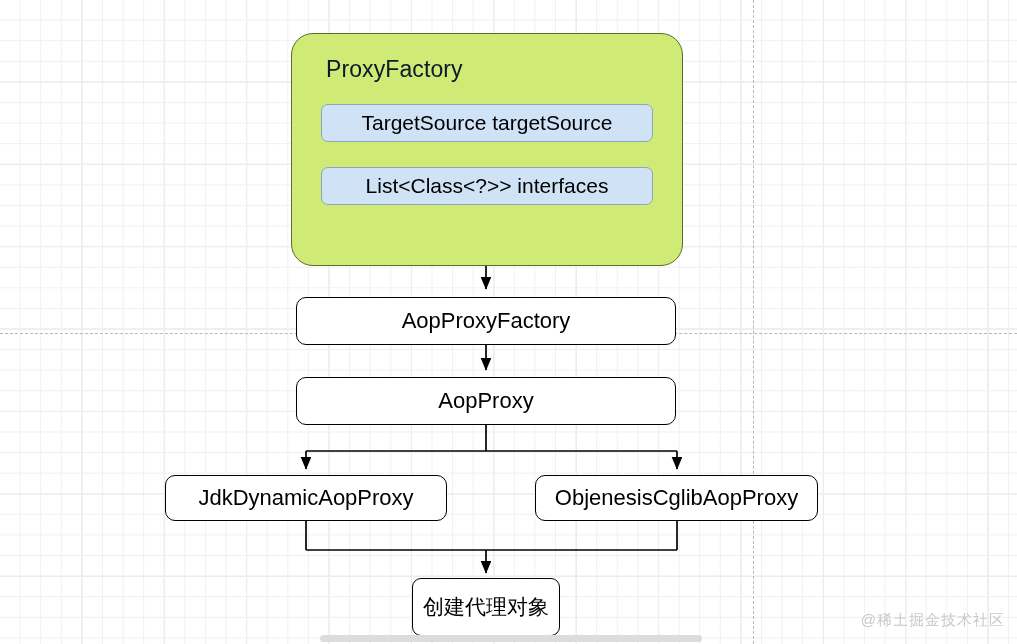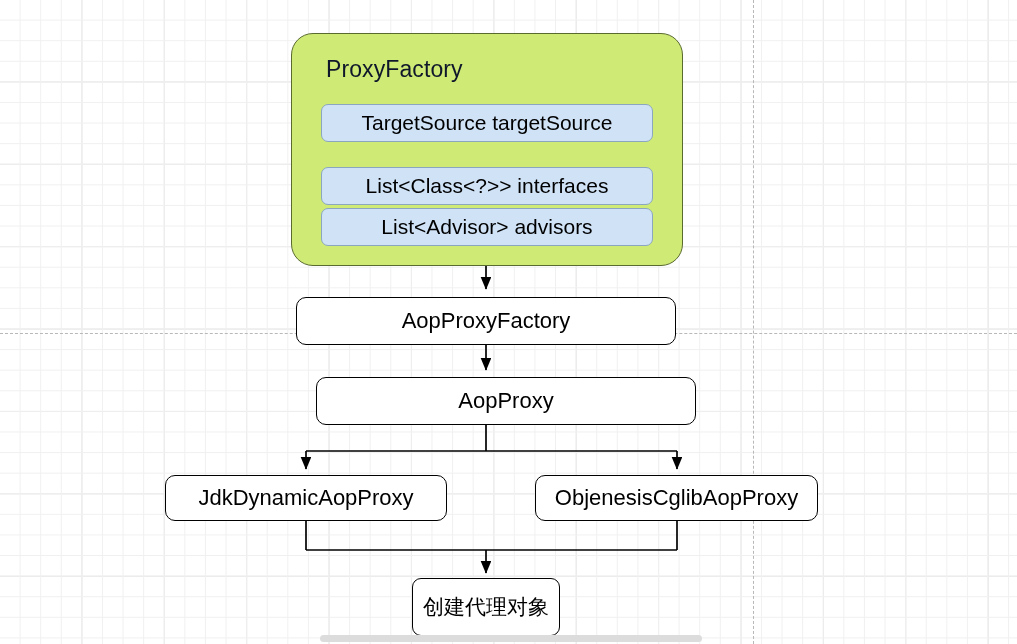--- a/index.html
+++ b/index.html
@@ -163,43 +163,41 @@
     <div class="group-title">ProxyFactory</div>
 
     <div class="node field-box" style="left:29px; top:70px; width:332px; height:38px;">
       <span>TargetSource targetSource</span>
     </div>
 
     <div class="node field-box" style="left:29px; top:125px; width:332px; height:38px;margin-top:8px;">
       <span>List&lt;Class&lt;?&gt;&gt; interfaces</span>
     </div>
 
-    <div class="node field-box" style="left:29px; top:174px; width:332px; height:38px;">
-      <span>List&lt;Advisor&gt; advisors</span>
-    </div>
   </div>
 
   <div class="node class-box" style="left:296px; top:297px; width:380px; height:48px;">
     <span>AopProxyFactory</span>
   </div>
 
-  <div class="node class-box" style="left:296px; top:377px; width:380px; height:48px;margin-left:20px;">
+  <div class="node class-box" style="left:296px; top:377px; width:380px; height:48px;">
     <span>AopProxy</span>
   </div>
 
   <div class="node class-box" style="left:165px; top:475px; width:282px; height:46px;">
     <span>JdkDynamicAopProxy</span>
   </div>
 
   <div class="node class-box" style="left:535px; top:475px; width:283px; height:46px;">
     <span>ObjenesisCglibAopProxy</span>
   </div>
 
   <div class="node class-box small" style="left:412px; top:578px; width:148px; height:58px;">
     <span>创建代理对象</span>
   </div>
 
+  <div class="watermark">@稀土掘金技术社区</div>
 
   <div class="scrollbar-track">
     <div class="scrollbar-thumb"></div>
   </div>
 
 </div>
 
 </body></html>

